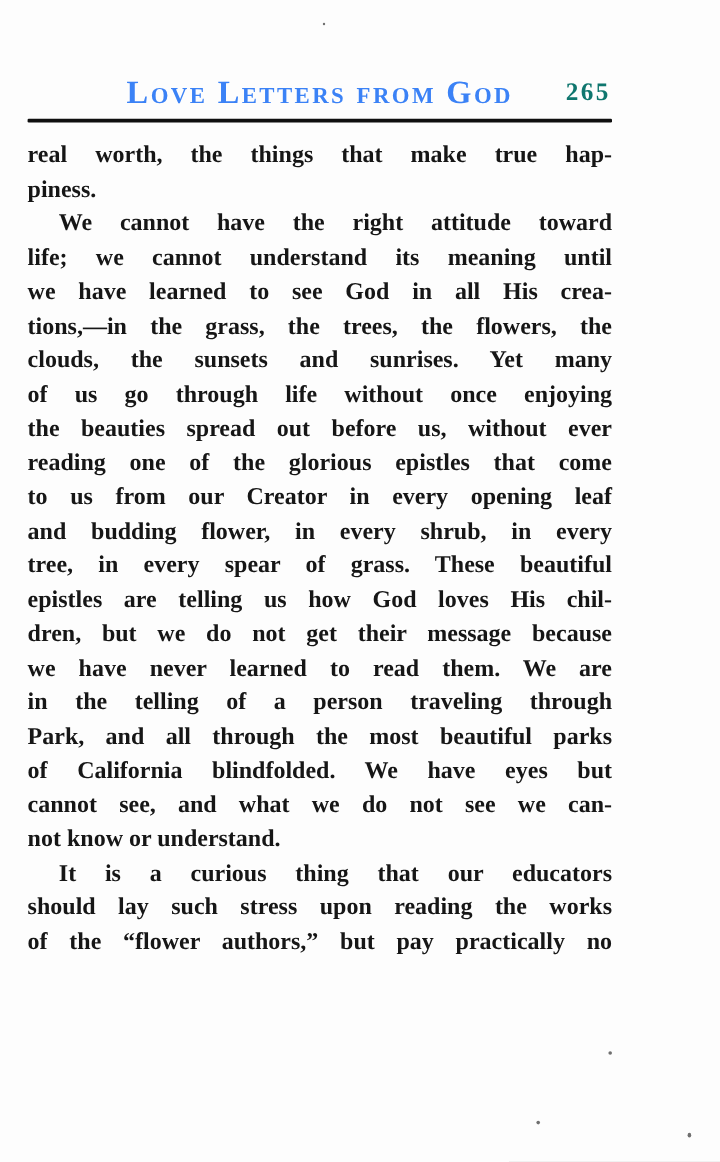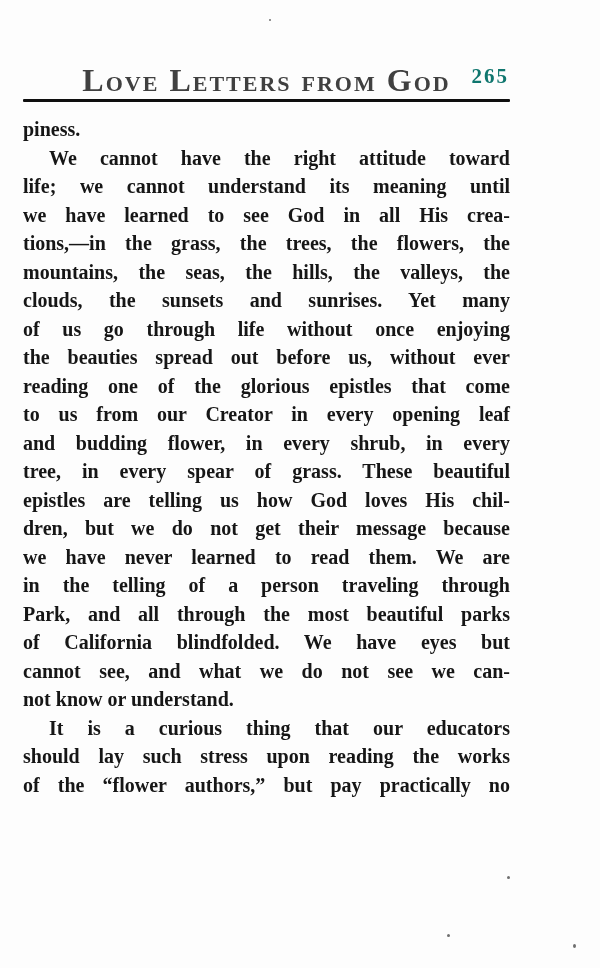--- a/index.html
+++ b/index.html
@@ -22,23 +22,23 @@
     position: relative;
     height: 32px;
     margin-bottom: 5px;
   }
   .running-head {
     position: absolute;
     left: 0; right: 0;
     text-align: center;
     font-variant: small-caps;
     font-weight: bold;
-    font-size: 32px;
+    font-size: 27px;
     letter-spacing: 2px;
-    color: #404040;
+    color: #3b82f6;
     white-space: nowrap;
   }
   .page-number {
     position: absolute;
     right: 1px;
     top: 2px;
     font-weight: bold;
     font-size: 21px;
     letter-spacing: 2px;
     color: #0f766e;
@@ -82,26 +82,26 @@
   <div class="content">
     <header>
       <div class="header-row">
         <span class="running-head">Love Letters from God</span>
         <span class="page-number">265</span>
       </div>
       <div class="header-rule"></div>
     </header>
 
     <main class="body-text" id="body-text">
+        <div class="line">real worth, the things that make true hap-</div>
         <div class="line last">piness.</div>
         <div class="line indent">We cannot have the right attitude toward</div>
         <div class="line">life; we cannot understand its meaning until</div>
         <div class="line">we have learned to see God in all His crea-</div>
         <div class="line">tions,—in the grass, the trees, the flowers, the</div>
-        <div class="line">mountains, the seas, the hills, the valleys, the</div>
         <div class="line">clouds, the sunsets and sunrises. Yet many</div>
         <div class="line">of us go through life without once enjoying</div>
         <div class="line">the beauties spread out before us, without ever</div>
         <div class="line">reading one of the glorious epistles that come</div>
         <div class="line">to us from our Creator in every opening leaf</div>
         <div class="line">and budding flower, in every shrub, in every</div>
         <div class="line">tree, in every spear of grass. These beautiful</div>
         <div class="line">epistles are telling us how God loves His chil-</div>
         <div class="line">dren, but we do not get their message because</div>
         <div class="line">we have never learned to read them. We are</div>

